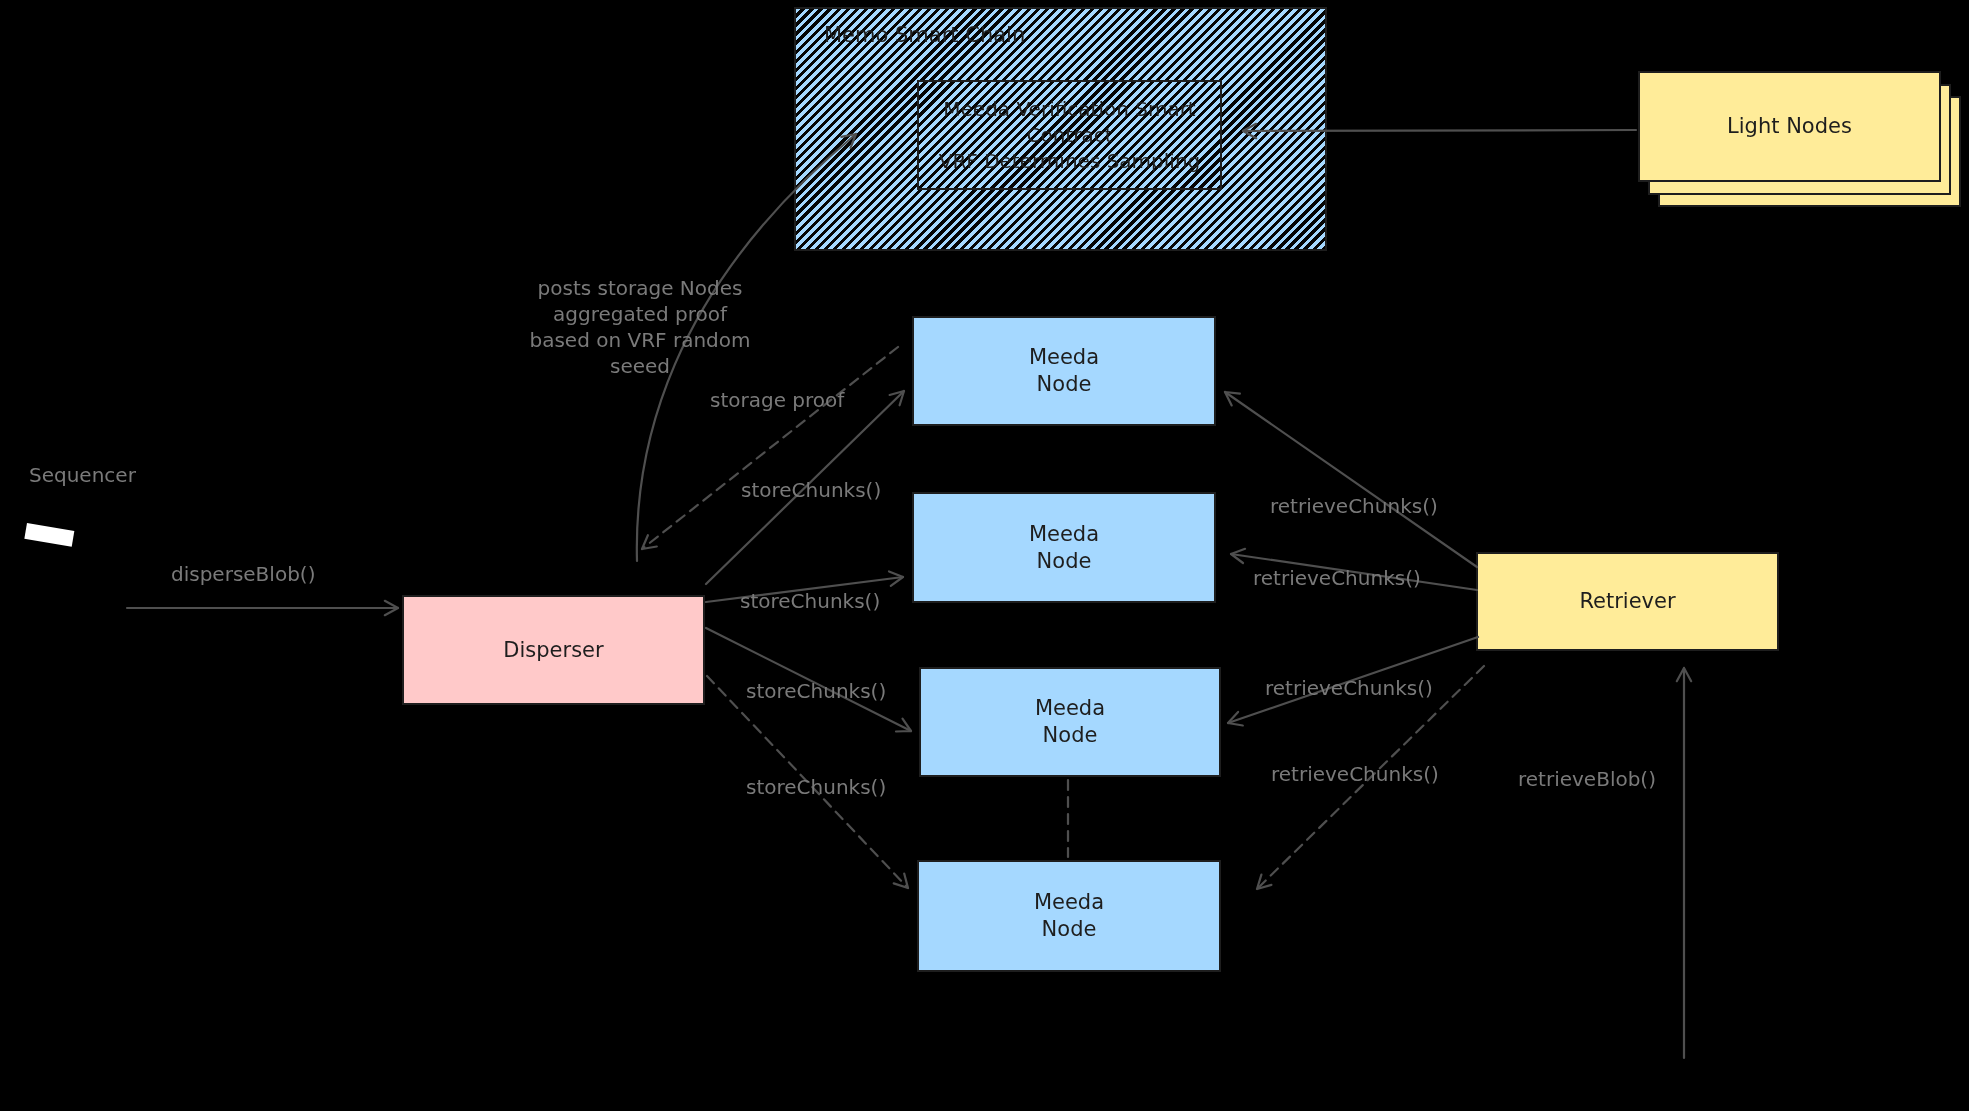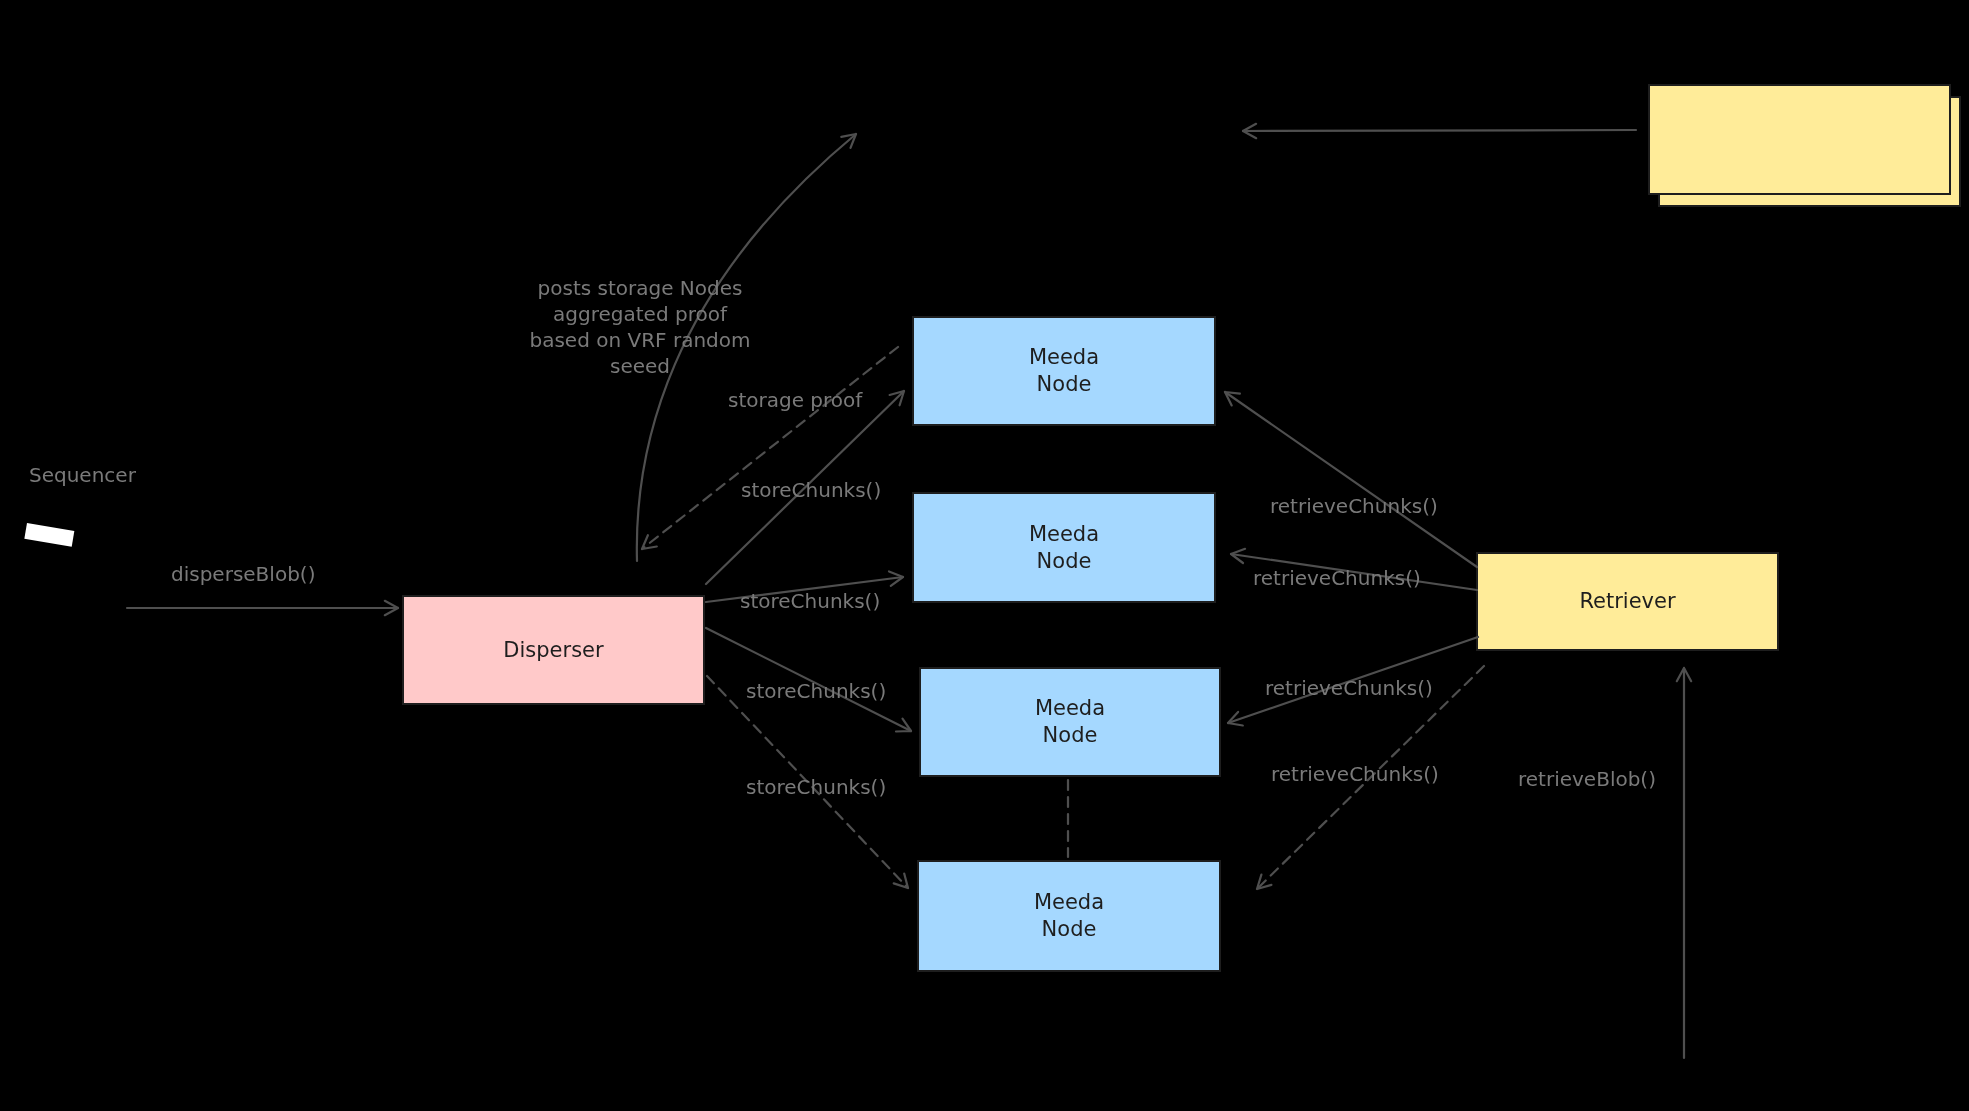--- a/index.html
+++ b/index.html
@@ -45,23 +45,34 @@
   .seq-icon{
     position:absolute; left:27px; top:523px; width:48px; height:16px;
     background:#ffffff; transform:rotate(9.5deg); transform-origin:top left; z-index:20;
   }
 </style>
 </head>
 <body>
 
 <div id="canvas">
 
+  <div class="box hatch" style="left:794px; top:7px; width:533px; height:244px;">
+    <div class="chain-title">Memo Smart Chain</div>
+    <div class="contract hatch">
+      <div>Meeda Verification Smart</div>
+      <div>Contract</div>
+      <div>VRF Determines Sampling</div>
+    </div>
+  </div>
 
   <div class="shadow-card" style="left:1658px; top:96px; z-index:8;"></div>
   <div class="shadow-card" style="left:1648px; top:84px; z-index:9;"></div>
+  <div class="box yellow" style="left:1638px; top:71px; width:303px; height:111px;">
+    <div class="box-title">Light Nodes</div>
+  </div>
 
   <div class="lbl" style="left:10px; top:462px;margin-left:19px;">Sequencer</div>
   <div class="seq-icon"></div>
 
   <div class="box pink" style="left:402px; top:563px; width:303px; height:110px;">
     <div class="box-title">Disperser</div>
   </div>
 
   <div class="box blue" style="left:912px; top:316px; width:304px; height:110px;">
     <div class="box-title">
@@ -96,21 +107,21 @@
 
   <div class="lbl" style="left:171px; top:561px;">disperseBlob()</div>
 
   <div class="lbl blockcenter" style="left:520px; top:275px; width:240px;">
     <div>posts storage Nodes</div>
     <div>aggregated proof</div>
     <div>based on VRF random</div>
     <div>seeed</div>
   </div>
 
-  <div class="lbl" style="left:728px; top:387px;text-align:right;">storage proof</div>
+  <div class="lbl" style="left:710px; top:387px;text-align:right;">storage proof</div>
 
   <div class="lbl" style="left:741px; top:477px;">storeChunks()</div>
   <div class="lbl" style="left:740px; top:588px;">storeChunks()</div>
   <div class="lbl" style="left:746px; top:678px;">storeChunks()</div>
   <div class="lbl" style="left:746px; top:774px;">storeChunks()</div>
 
   <div class="lbl" style="left:1270px; top:493px;">retrieveChunks()</div>
   <div class="lbl" style="left:1253px; top:565px;">retrieveChunks()</div>
   <div class="lbl" style="left:1265px; top:675px;">retrieveChunks()</div>
   <div class="lbl" style="left:1271px; top:761px;">retrieveChunks()</div>

